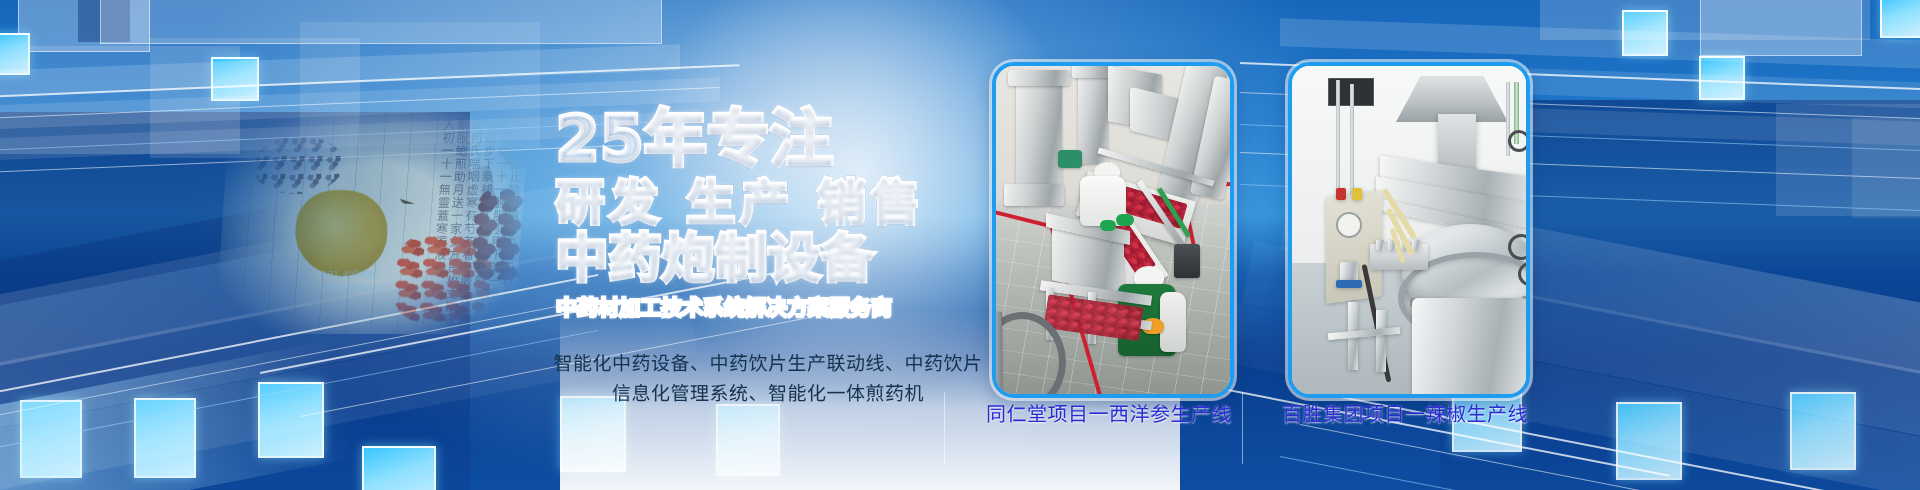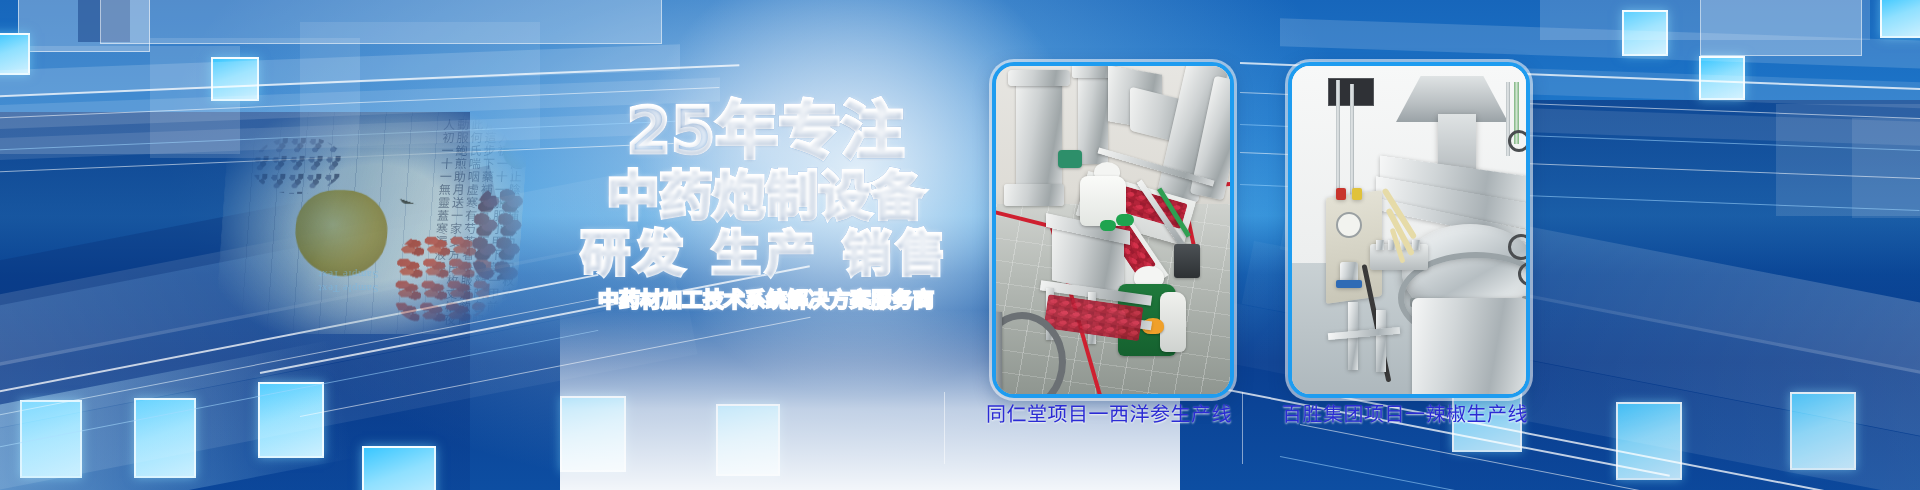--- a/index.html
+++ b/index.html
@@ -124,43 +124,43 @@
     position:absolute;left:318px;top:268px;
     color:rgba(120,185,230,.55);
     font-size:11px;letter-spacing:.5px;
     transform:rotate(180deg);
     white-space:pre-line;line-height:14px;
     font-family:"Liberation Serif",serif;
   }
 
   
   .headline{
-    position:absolute;left:556px;top:100px;width:420px;
-    text-align:center;
+    position:absolute;left:556px;top:108px;width:420px;
+    text-align:left;
   }
   .hl{
     font-family:"DejaVu Sans","Liberation Sans",sans-serif;
     font-weight:700;
     line-height:1;
     color:#0f63c4;
     -webkit-text-stroke:5px #ffffff;
     paint-order:stroke fill;
     text-shadow:0 0 6px rgba(255,255,255,.9), 0 2px 3px rgba(10,60,130,.35);
     white-space:nowrap;
   }
   .hl span{
     background:linear-gradient(180deg,#1f6fd0 0%, #0d4f9f 48%, #1b74d2 52%, #2a8ae0 100%);
     -webkit-background-clip:text;background-clip:text;
     color:transparent;
   }
   .hl1{font-size:62px;letter-spacing:1px;margin-bottom:8px;}
   .hl2{font-size:52px;letter-spacing:1px;margin-bottom:7px;}
   .hl3{font-size:48px;letter-spacing:6px;margin-bottom:6px;}
   .hl4{
-    font-size:21px;font-weight:400;letter-spacing:0px;
+    font-size:21px;font-weight:700;letter-spacing:0px;
     color:#0d56b0;
     -webkit-text-stroke:3px #ffffff;
     paint-order:stroke fill;
     text-shadow:0 0 4px rgba(255,255,255,.95);
     white-space:nowrap;
     font-family:"DejaVu Sans","Liberation Sans",sans-serif;
   }
   .hl4 span{
     background:linear-gradient(180deg,#1a6bc9 0%, #0a4a99 100%);
     -webkit-background-clip:text;background-clip:text;color:transparent;
@@ -353,25 +353,26 @@
 
     <div class="collage-tint"></div>
     <div class="collage-glass"></div>
   </div>
 
   <div class="sample-text">Sample Text
 Sample Text</div>
 
   <div class="headline">
     <div class="hl hl1"><span>25年专注</span></div>
+    <div class="hl hl3"><span>研发 生产 销售</span></div>
     <div class="hl hl2"><span>中药炮制设备</span></div>
-    <div class="hl hl3"><span>研发 生产 销售</span></div>
     <div class="hl4"><span>中药材加工技术系统解决方案服务商</span></div>
   </div>
 
+  <div class="body-copy">智能化中药设备、中药饮片生产联动线、中药饮片信息化管理系统、智能化一体煎药机</div>
 
   <div class="card one">
     <div class="p1">
       <div class="floor"></div>
       <div class="tilegrid"></div>
 
       <div class="redline" style="left:-10px;top:142px;width:100px;height:4px;transform:rotate(14deg);"></div>
       <div class="redline" style="left:56px;top:160px;width:190px;height:4px;transform:rotate(74deg);"></div>
       <div class="redline" style="left:186px;top:122px;width:66px;height:4px;transform:rotate(78deg);"></div>
       <div class="redline" style="left:176px;top:120px;width:60px;height:4px;transform:rotate(-4deg);"></div>

